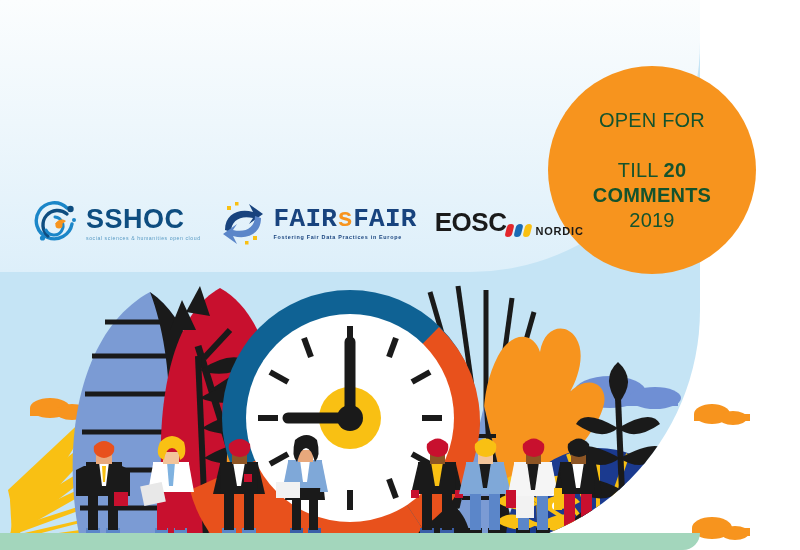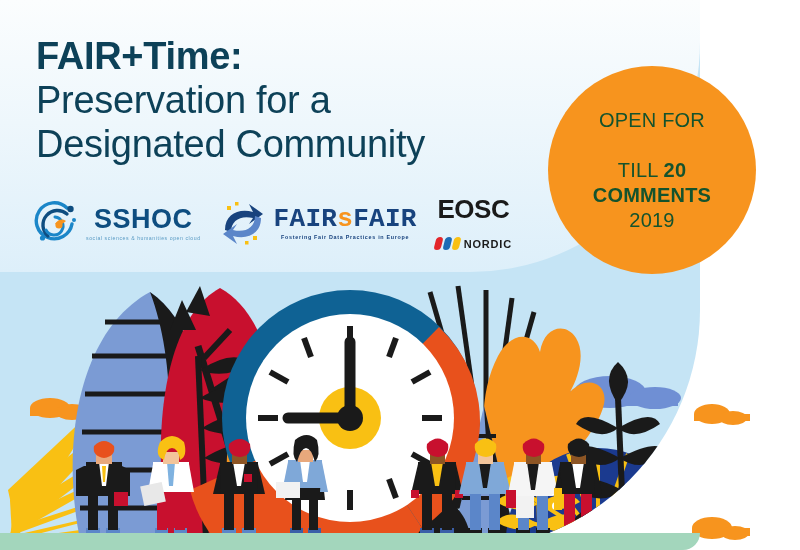--- a/index.html
+++ b/index.html
@@ -56,36 +56,36 @@
     display:flex; align-items:center; justify-content:center;
     text-align:center;
   }
   .badge-text {
     color:#14532d; font-size:20px; line-height:25px; letter-spacing:0.2px;
     padding:0 14px;
   }
   .badge-text .b { font-weight:bold; }
 
   
-  .logos { position:absolute; left:34px; top:192px; height:62px; z-index:46; display:flex; align-items:center; gap:18px;text-align:center; }
+  .logos { position:absolute; left:34px; top:192px; height:62px; z-index:46; display:flex; align-items:center; gap:18px; }
 
   .logo { display:flex; align-items:center; height:58px; }
 
   .sshoc-mark { width:46px; height:46px; position:relative; margin-right:6px; }
   .sshoc-txt { display:flex; flex-direction:column; justify-content:center; }
   .sshoc-name { font-size:27px; font-weight:bold; color:#0e4d80; letter-spacing:0.5px; line-height:27px; }
   .sshoc-tag { font-size:5.2px; color:#5a9bc4; letter-spacing:0.55px; margin-top:2px; white-space:nowrap; }
 
   .fsf-mark { width:48px; height:46px; position:relative; margin-right:7px; }
   .fsf-txt { display:flex; flex-direction:column; justify-content:center; }
   .fsf-name { font-size:26px; font-weight:bold; color:#18437e; letter-spacing:0.3px; line-height:26px;font-family:Liberation Mono, monospace; }
   .fsf-name .s { color:#f7941e; }
   .fsf-tag { font-size:5.4px; color:#18437e; letter-spacing:0.7px; margin-top:2px; white-space:nowrap; font-weight:bold; }
 
-  .eosc-txt { display:flex; flex-direction:column; justify-content:center; }
+  .eosc-txt { display:flex; flex-direction:row; justify-content:center; }
   .eosc-name { font-size:26px; font-weight:bold; color:#1a1a1a; letter-spacing:-0.5px; line-height:26px; }
   .eosc-row { display:flex; align-items:center; gap:4px; margin-top:15px; }
   .eosc-dots { display:flex; gap:2px; }
   .eosc-dot { width:7px; height:13px; border-radius:4px; transform:skewX(-14deg); }
   .eosc-nordic { font-size:11px; font-weight:bold; color:#1a1a1a; letter-spacing:0.8px; }
 
   .svg-abs { position:absolute; left:0; top:0; }
 </style>
 </head>
 <body>
@@ -445,25 +445,20 @@
       <ellipse cx="735" cy="533" rx="14" ry="7" fill="#f7941e"></ellipse>
       <rect x="692" y="528" width="58" height="8" fill="#f7941e"></rect>
     </g>
   </svg>
 
   <div class="ground"></div>
   <div class="ground2"></div>
 
   <div class="header-panel"></div>
 
-  <h1 class="title">
-    <span class="l1">FAIR+Time:</span>
-    <span class="l2">Preservation for a</span>
-    <span class="l3">Designated Community</span>
-  </h1>
 
   <div class="badge">
     <div class="badge-text">
       <span>OPEN FOR</span><br>
       <br>
       <span>TILL </span><span class="b">20</span><br>
       <span class="b">COMMENTS</span><br>
       <span>2019</span>
     </div>
   </div>

